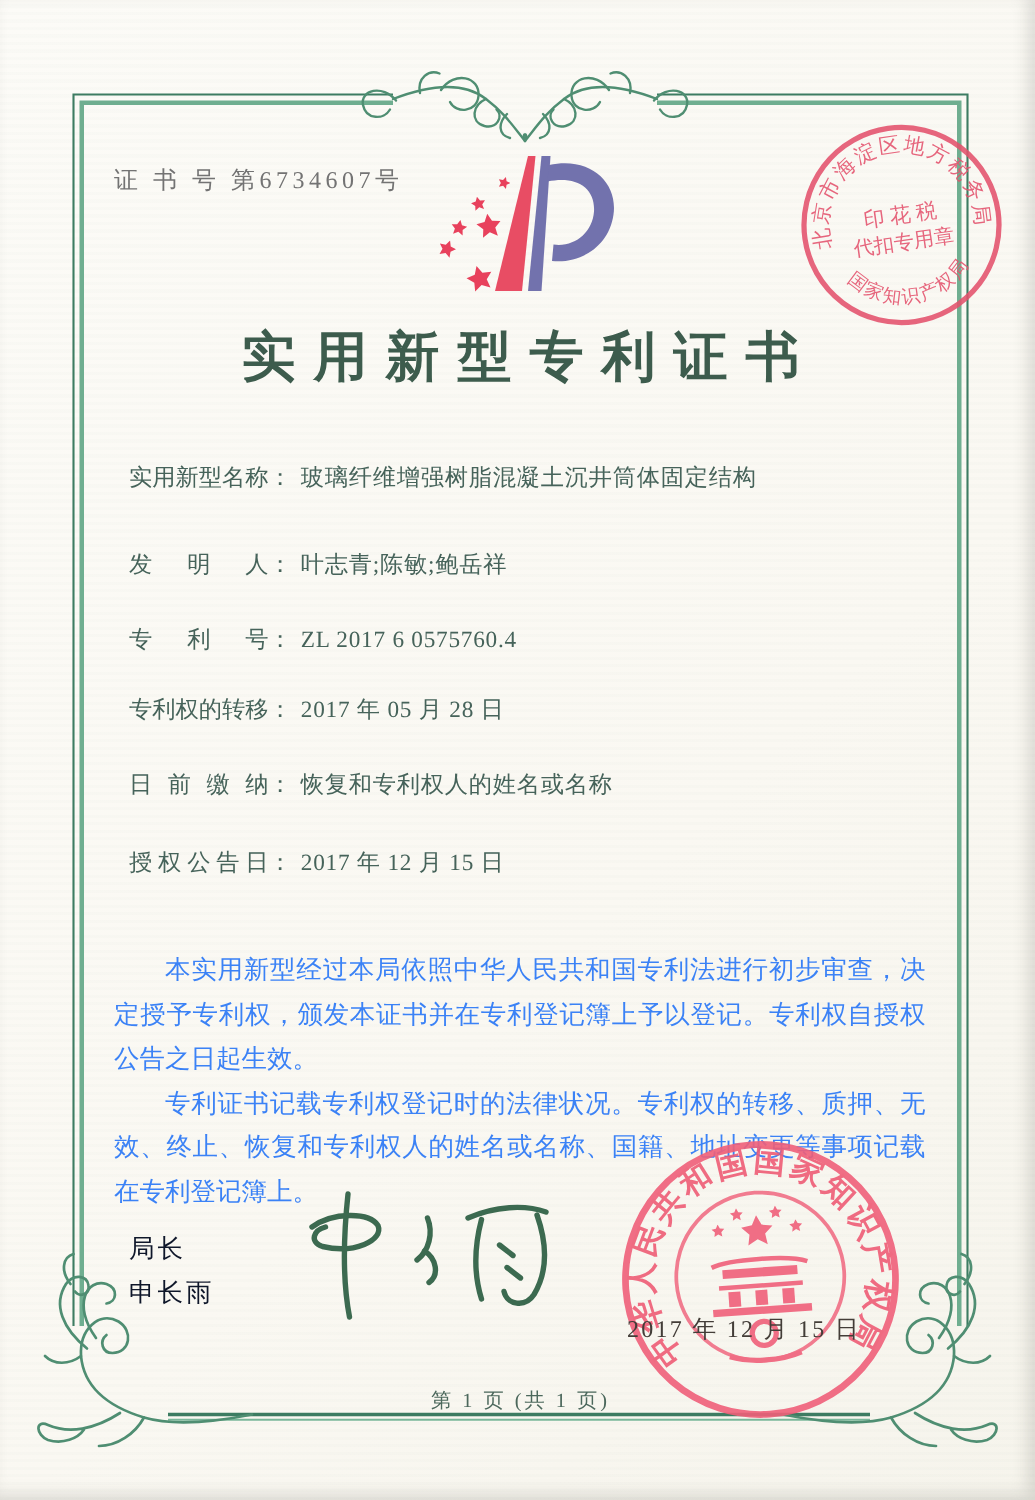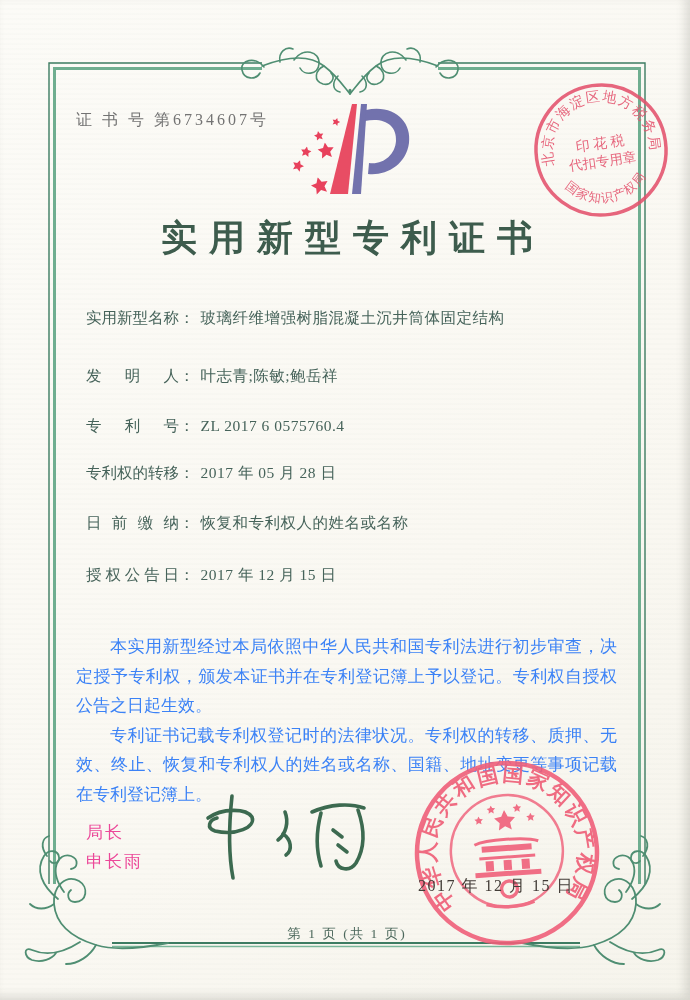--- a/index.html
+++ b/index.html
@@ -30,21 +30,21 @@
   .frow{position:absolute;left:0;font-size:15.5px;color:#46635a;white-space:nowrap;margin-left:10px;}
   .flabel{display:inline-block;width:93px;text-align:justify;text-align-last:justify;vertical-align:top;}
   .fcolon{display:inline-block;margin-right:6px;}
   .fval{letter-spacing:0.5px;}
   .body-text{
     position:absolute;left:76px;top:596px;width:541px;
     font-size:17px;line-height:29.5px;color:#3b82f6;text-align:justify;margin-top:36px;
   }
   .body-text p{margin:0;text-indent:2em;}
   .director{position:absolute;left:86px;top:818px;font-family:"Liberation Sans","DejaVu Sans",sans-serif;
-    font-size:17px;color:#ec4899;line-height:29px;letter-spacing:2px;}
+    font-size:17px;color:#0f172a;line-height:29px;letter-spacing:2px;}
   .signature{position:absolute;left:188px;top:782px;}
   .big-seal{position:absolute;left:407px;top:753px;transform:rotate(-4deg);opacity:.9;}
   .issue-date{
     position:absolute;left:418px;top:876px;font-size:16px;color:#433d38;
     letter-spacing:1.5px;z-index:5;
   }
   .footer{
     position:absolute;left:0;top:925px;width:694px;text-align:center;
     font-size:13.5px;color:#4c685c;letter-spacing:2px;
   }

